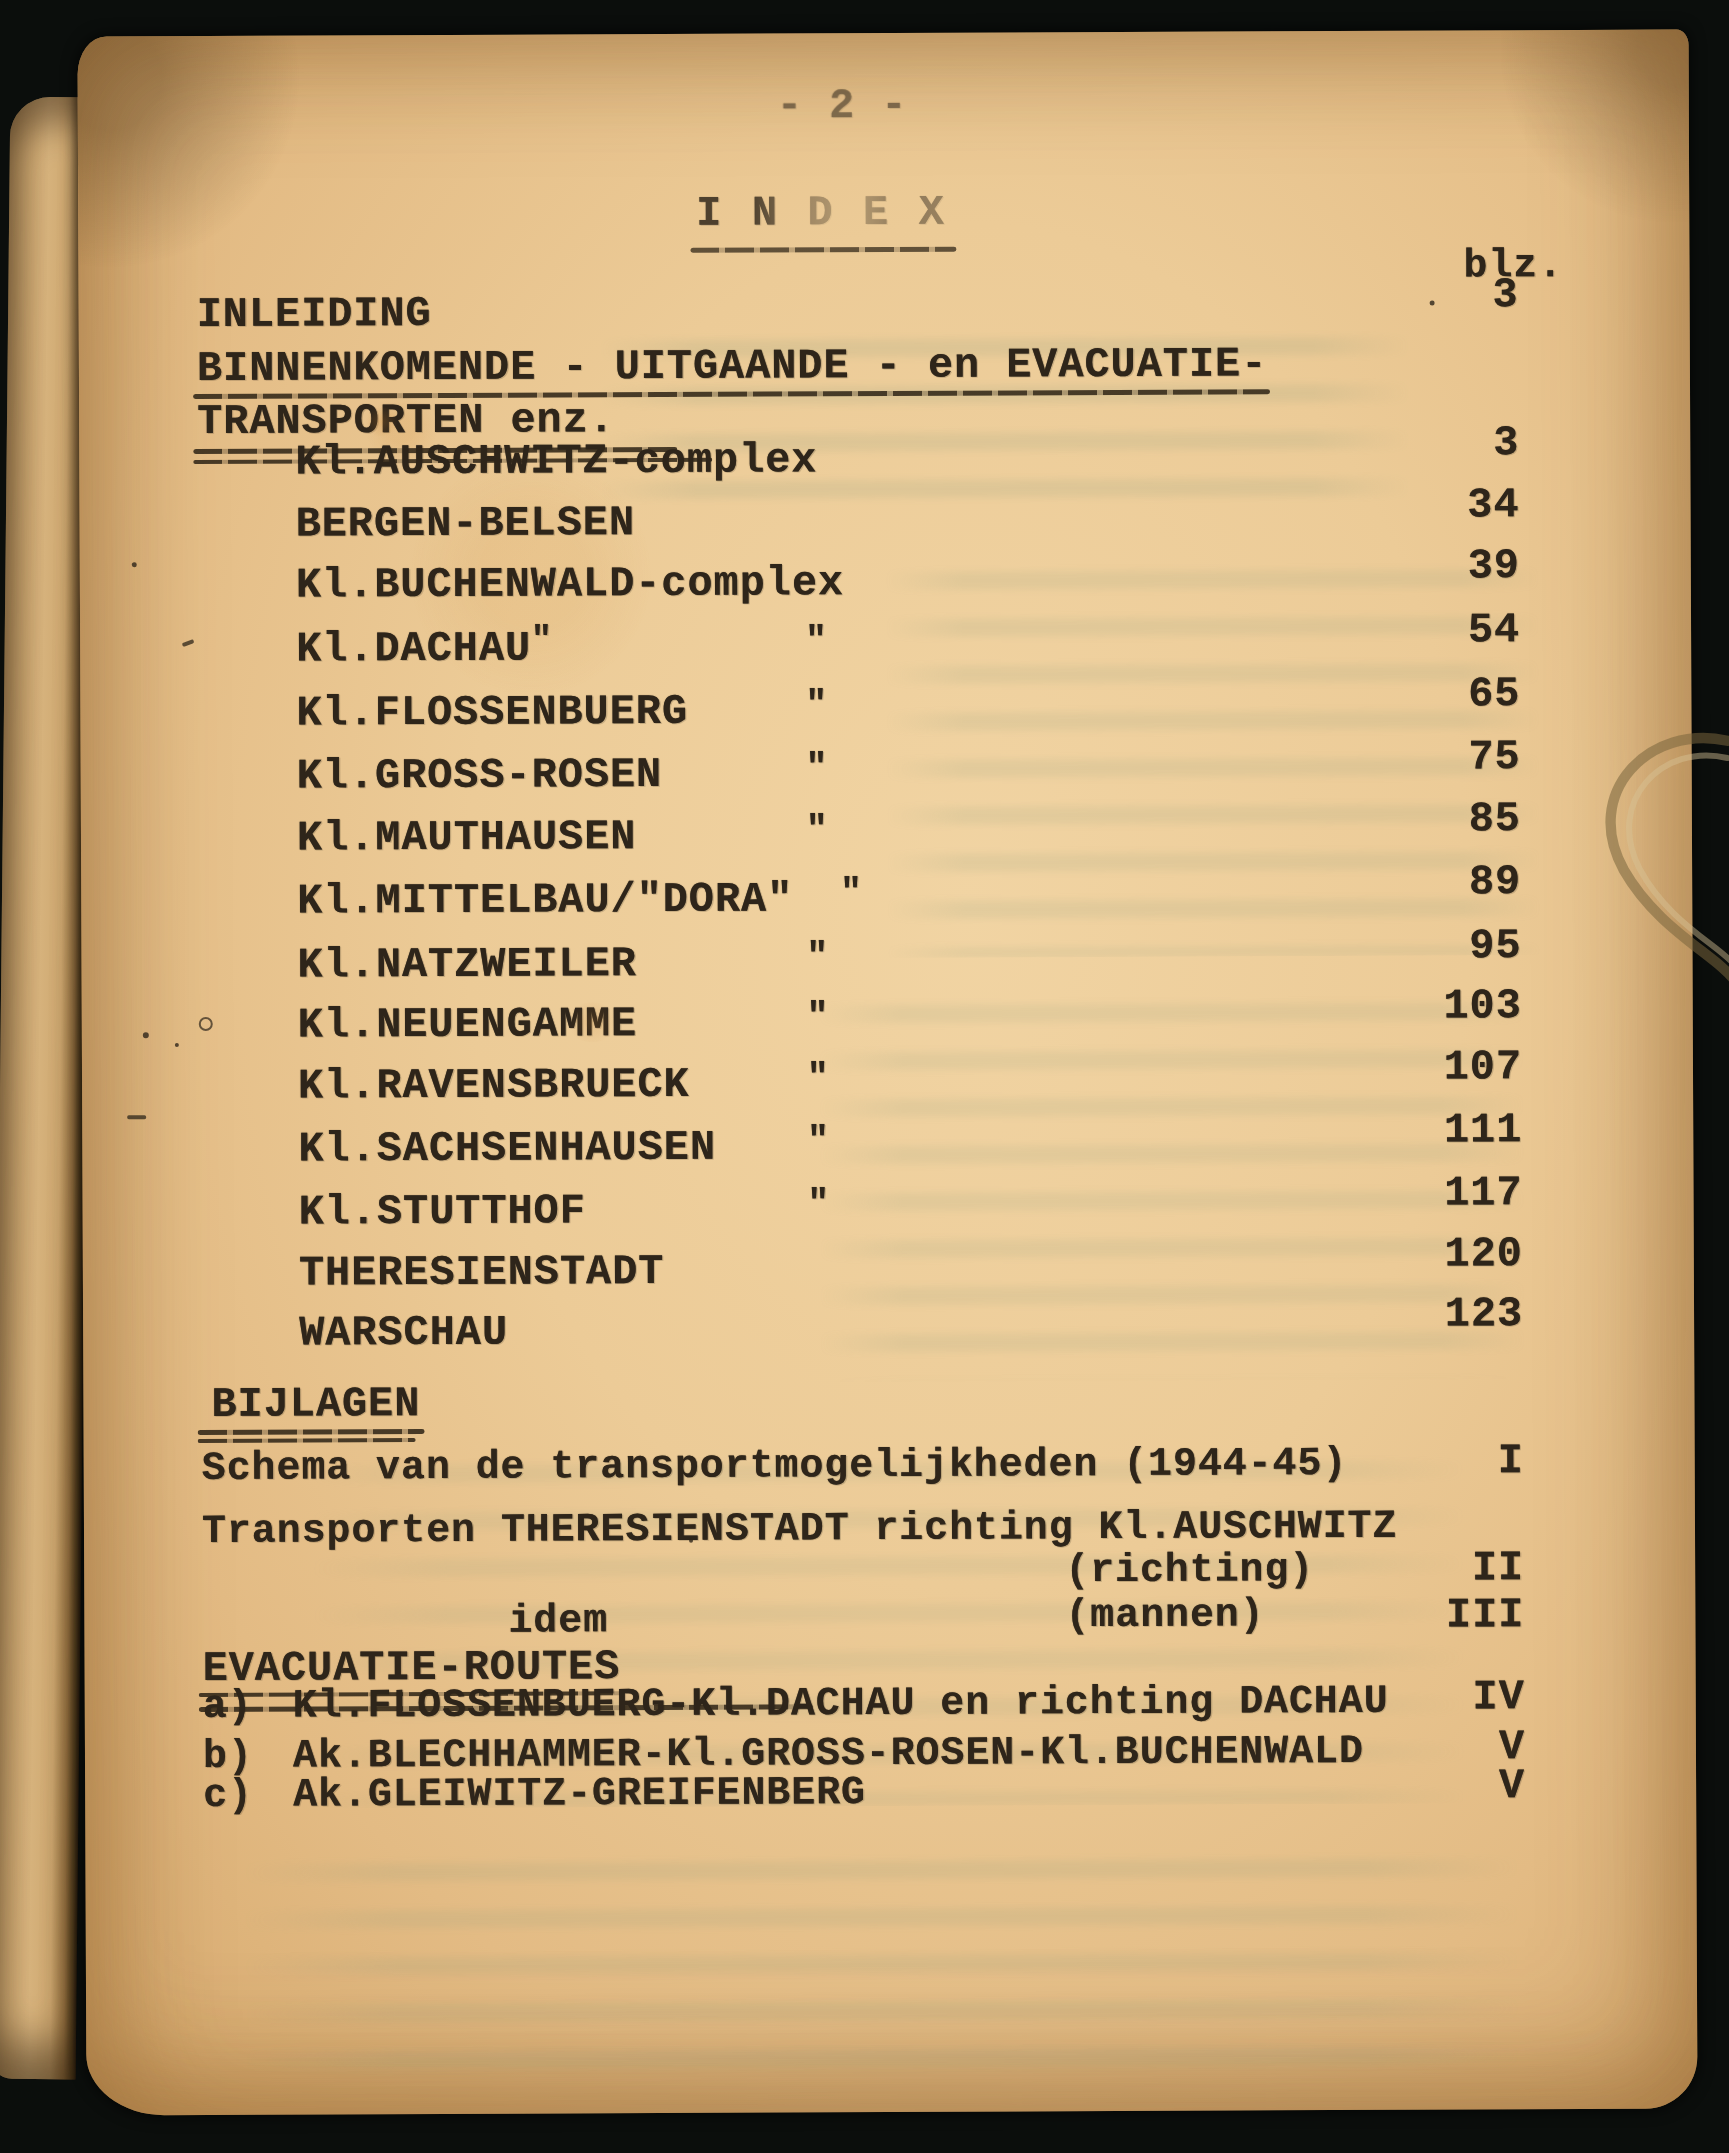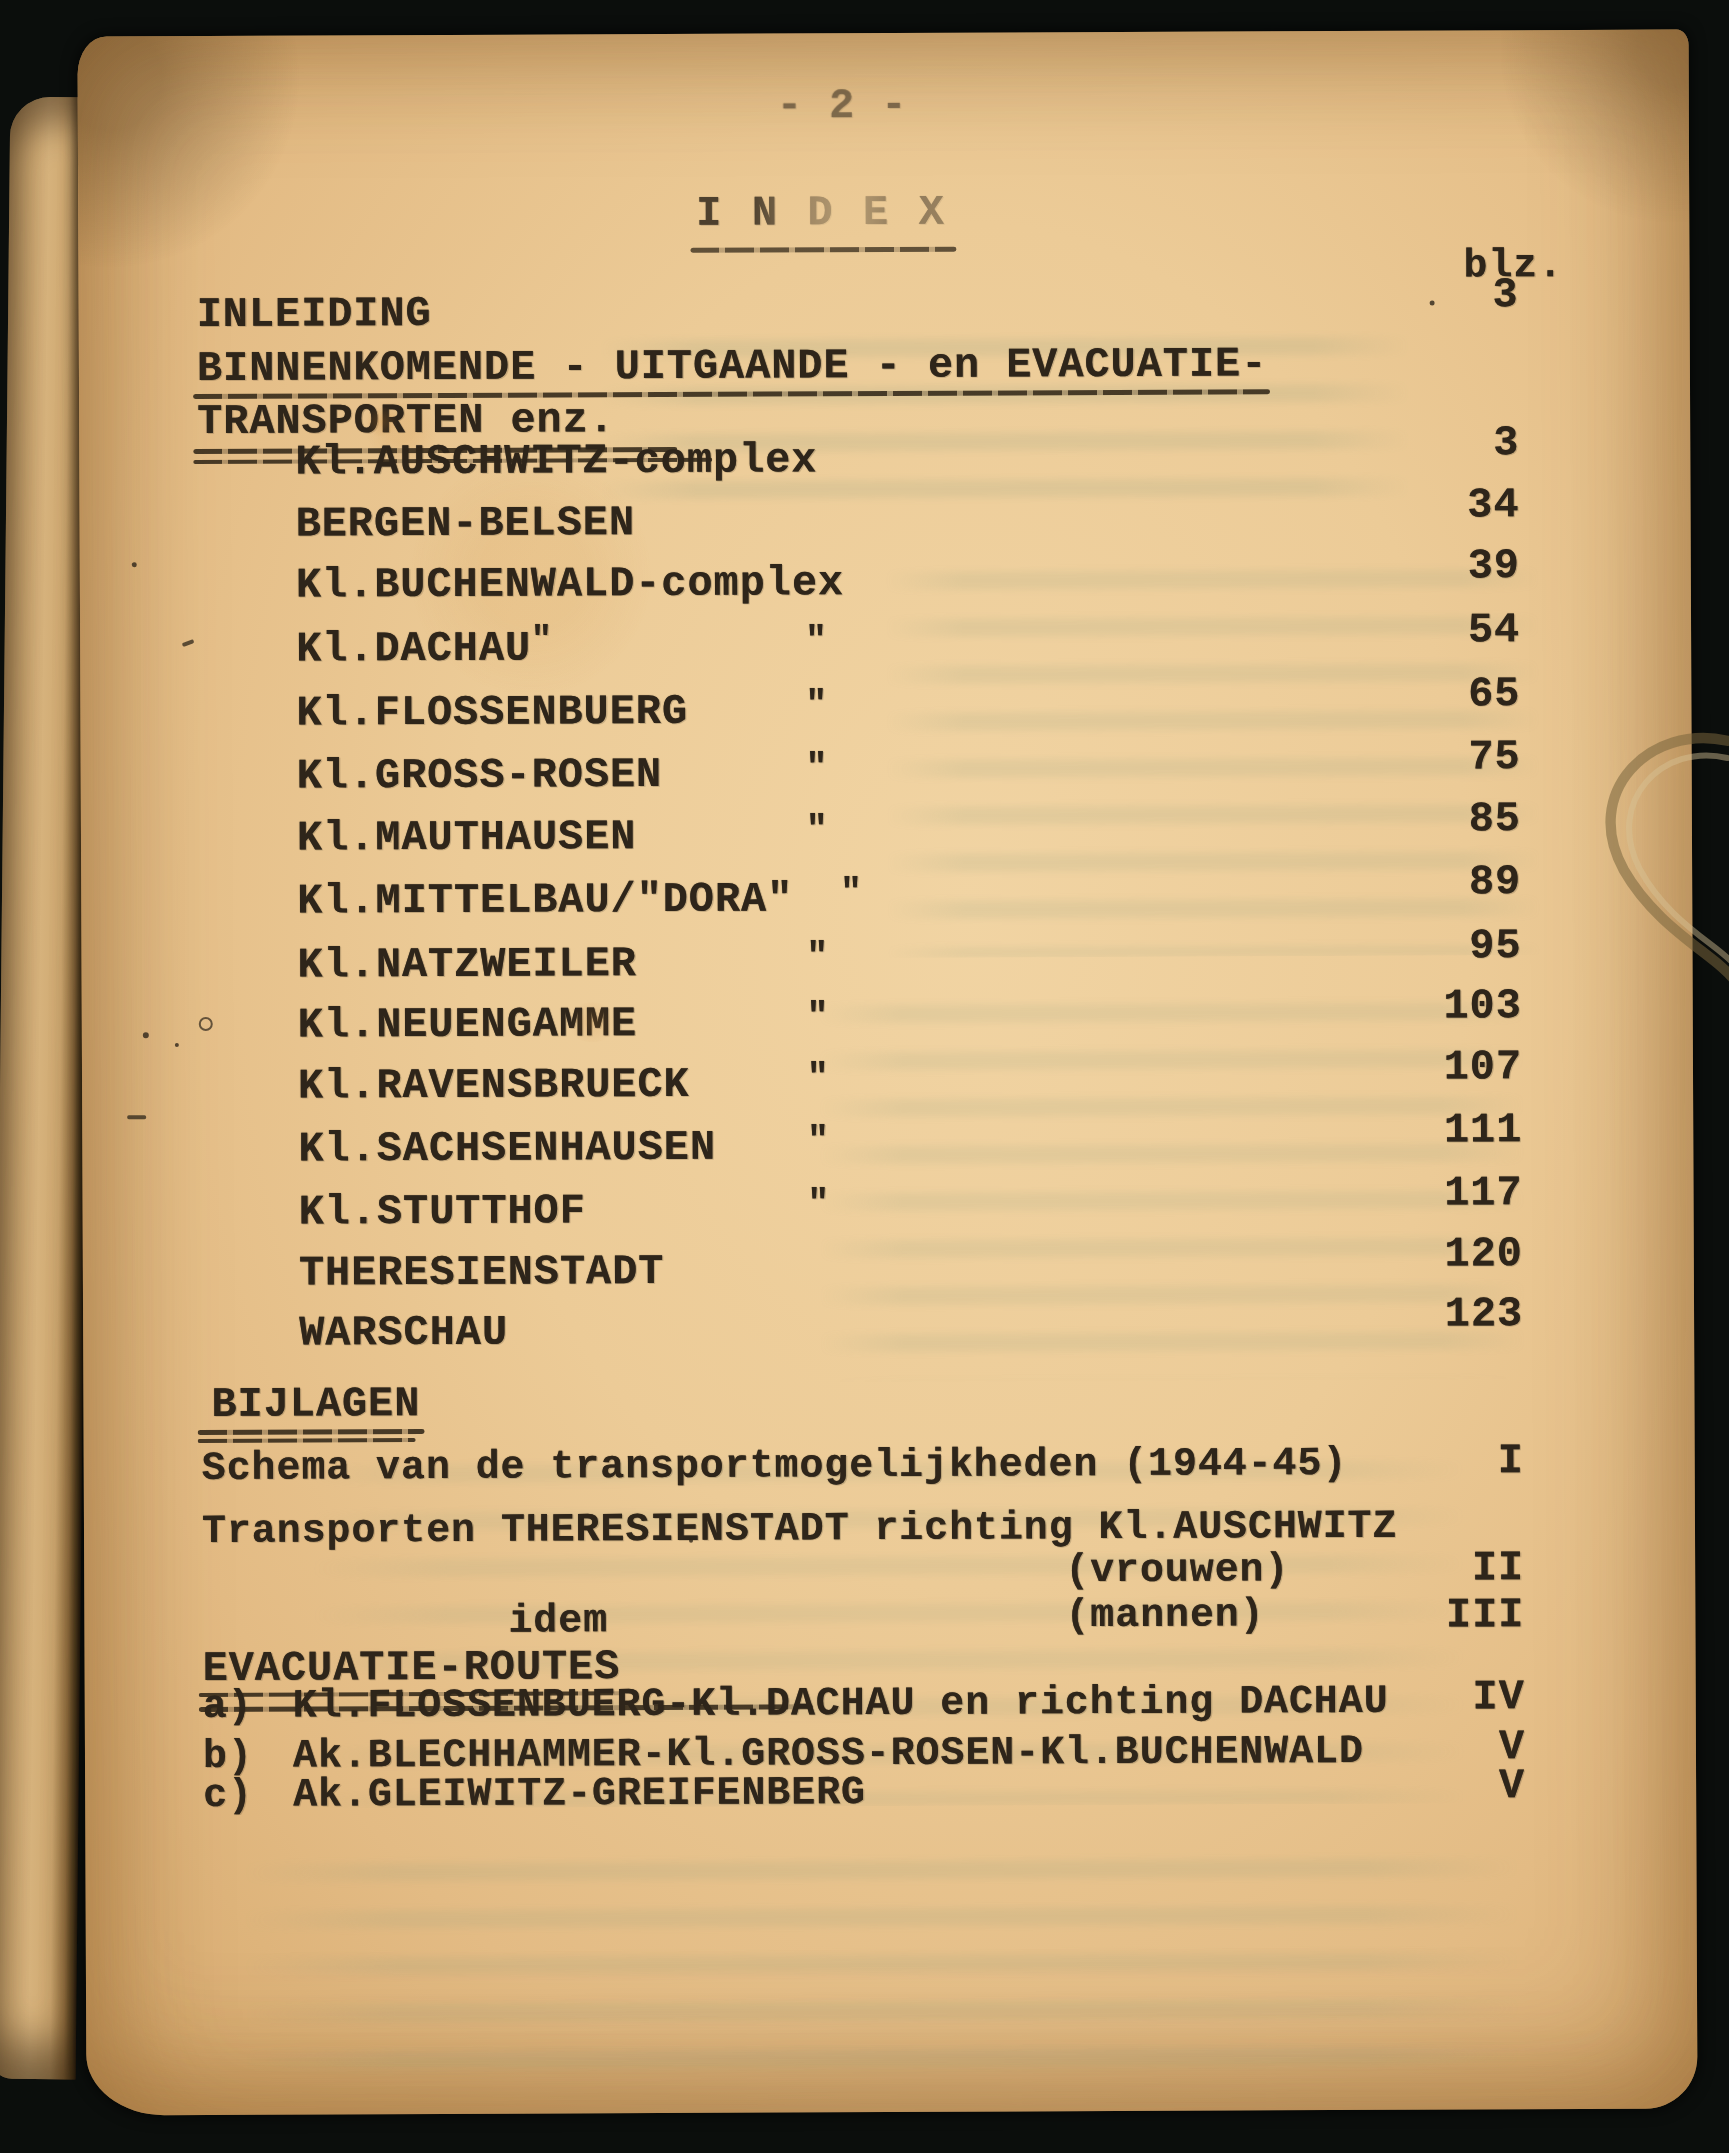--- a/index.html
+++ b/index.html
@@ -176,21 +176,21 @@
 
     <div class="t" style="left:128px;top:1346px;">BIJLAGEN</div>
     <div class="ul" style="left:114px;top:1394px;width:227px;"></div>
     <div class="ul thin" style="left:114px;top:1403px;width:218px;"></div>
 
     <div class="t small" style="left:118px;top:1409px;">Schema van de transportmogelijkheden (1944-45)</div>
     <div class="t numbox" style="top:1408px;">I</div>
 
     <div class="t small" style="left:118px;top:1472px;">Transporten THERESIENSTADT richting Kl.AUSCHWITZ</div>
 
-    <div class="t small" style="left:981px;top:1515px;">(vrouwen)</div>
+    <div class="t small" style="left:981px;top:1515px;">(richting)</div>
     <div class="t numbox" style="top:1515px;">II</div>
 
     <div class="t small" style="left:424px;top:1563px;">idem</div>
     <div class="t small" style="left:981px;top:1560px;">(mannen)</div>
     <div class="t numbox" style="top:1562px;">III</div>
 
     <div class="t" style="left:118px;top:1610px;">EVACUATIE-ROUTES</div>
     <div class="ul thin" style="left:114px;top:1657px;width:425px;"></div>
     <div class="ul" style="left:114px;top:1671px;width:614px;"></div>
 

